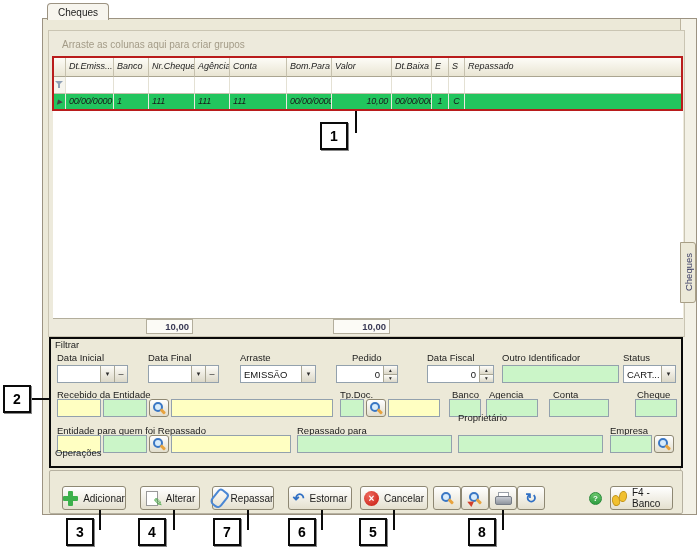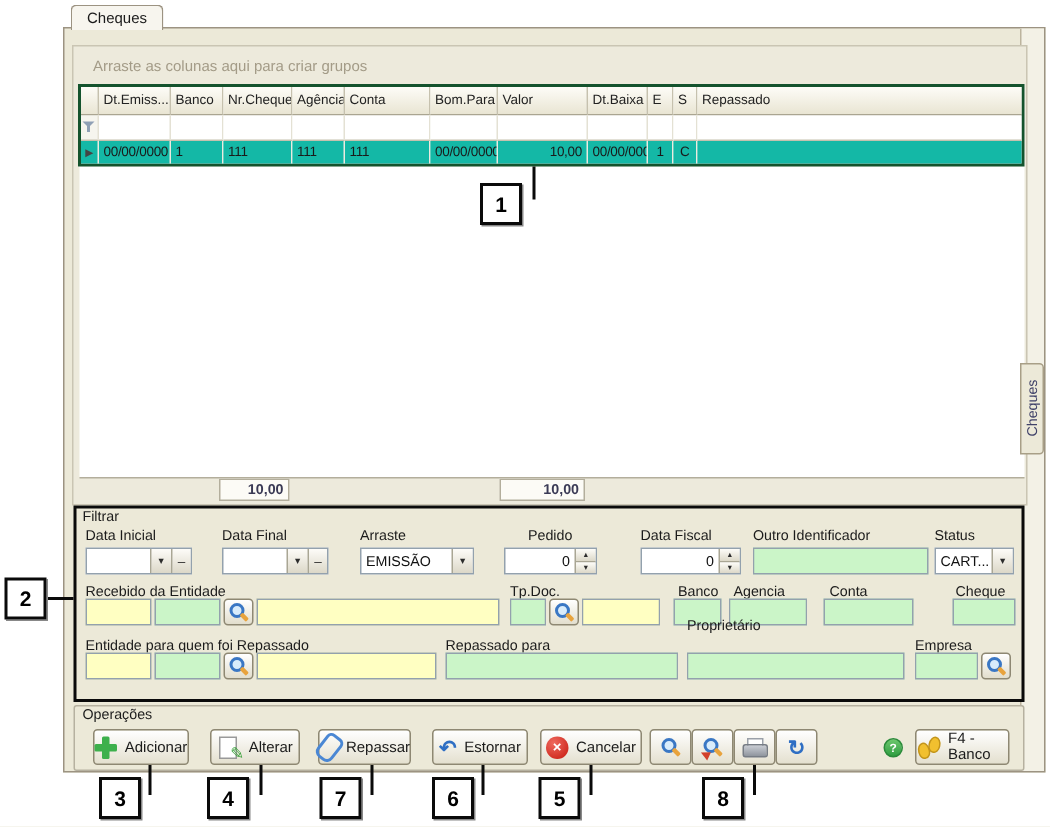--- a/index.html
+++ b/index.html
@@ -14,31 +14,31 @@
            font-size:10px;color:#1b1b1b;z-index:6;}
   .dock-strip{left:680px;top:19px;width:16px;height:495px;background:#F3F1E6;border-left:1px solid #bcb49e;}
   .side-tab{left:680px;top:242px;width:16px;height:61px;background:#ECE9D8;border:1px solid #a89f87;
             border-radius:0 3px 3px 0;display:flex;align-items:center;justify-content:center;z-index:4;}
   .vtext{writing-mode:vertical-rl;transform:rotate(180deg);font-size:9.5px;color:#3f4168;white-space:nowrap;}
 
   
   .grid-panel{left:48px;top:30px;width:637px;height:307px;background:#EDEADC;border:1px solid #cac5b3;}
   .group-hint{left:62px;top:39px;font-size:10px;color:#A39B87;}
   .grid-client{left:53px;top:111px;width:630px;height:207px;background:#ffffff;}
-  .grid-annot{left:52px;top:56px;width:631px;height:55px;border:2px solid #14532d;background:#fff;font-size:9px;color:#1a1a1a;}
+  .grid-annot{left:52px;top:56px;width:631px;height:55px;border:2px solid #b91c1c;background:#fff;font-size:9px;color:#1a1a1a;font-style:italic;}
   .grow{display:flex;width:100%;}
   .hrow{height:19px;}
   .frow{height:17px;}
   .drow{height:15px;}
   .hc{background:linear-gradient(#fdfcf7,#e9e5d3);border-right:1px solid #c6c1ae;border-bottom:1px solid #aaa591;
       padding:3px 3px 0 3px;box-sizing:border-box;overflow:hidden;white-space:nowrap;font-size:9px;color:#222;}
   .ind{width:12px;flex:none;}
   .fc{background:#fff;border-right:1px solid #e4e1d4;border-bottom:1px solid #c6c1ae;box-sizing:border-box;}
   .fc.ind{background:#f6f5ee;display:flex;align-items:center;justify-content:center;}
-  .dc{background:#14b8a6;border-right:1px solid #eceadf;box-sizing:border-box;padding:2px 3px 0 3px;
+  .dc{background:#22c55e;border-right:1px solid #eceadf;box-sizing:border-box;padding:2px 3px 0 3px;
       overflow:hidden;white-space:nowrap;letter-spacing:-0.2px;}
   .dc.ind{display:flex;align-items:center;justify-content:center;padding:0;}
   .funnel{width:9px;height:8px;position:relative;display:inline-block;}
   .funnel::before{content:"";position:absolute;left:0;top:0;border-left:4px solid transparent;
                   border-right:4px solid transparent;border-top:4px solid #8fa0b5;}
   .funnel::after{content:"";position:absolute;left:3px;top:3px;width:2px;height:4px;background:#8fa0b5;}
   .row-arrow{font-size:7px;color:#444;}
 
   .summary{left:53px;top:318px;width:630px;height:18px;background:#EDEADC;border-top:1px solid #b3ae9c;}
   .sumbox{top:319px;height:15px;background:#FCFBF6;border:1px solid #b3ae9c;font-size:9.5px;font-weight:bold;
@@ -285,21 +285,21 @@
     <span class="val green"></span>
   </div>
 <div class="abs field green" style="left:610px;top:435px;width:42px">
     <span class="val green"></span>
   </div>
 <div class="abs magbtn" style="left:654px;top:435px">
     <span class="mag"></span>
   </div>
 
 <div class="abs ops-box"></div>
-<div class="abs lbl" style="left:55px;top:471px">Operações</div>
+<div class="abs lbl" style="left:55px;top:447px">Operações</div>
 
 <div class="abs btn" style="left:62px;top:486px;width:64px">
   <span class="ic-plus"></span>
   <span>Adicionar</span>
 </div>
 <div class="abs btn" style="left:140px;top:486px;width:60px">
   <span class="ic-note">
       <span class="ic-pencil">✎</span>
     </span>
   <span>Alterar</span>

